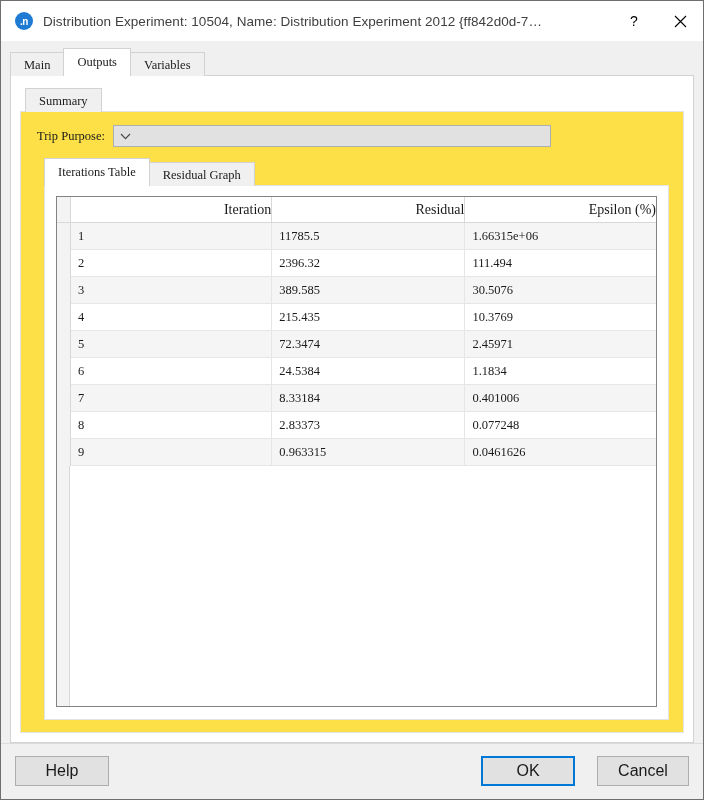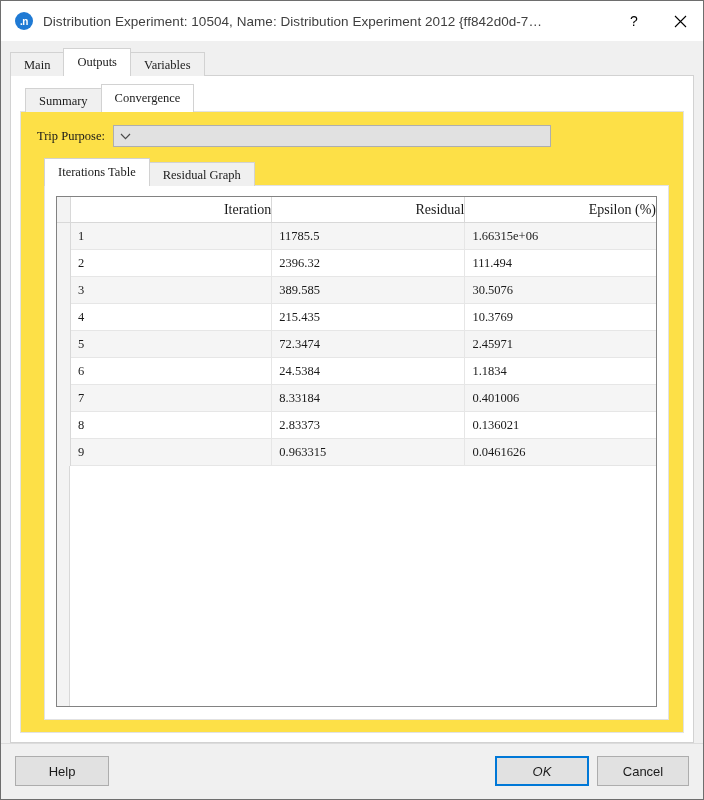--- a/index.html
+++ b/index.html
@@ -303,37 +303,37 @@
     position: absolute;
     left: 0; right: 0; top: 0;
     height: 1px;
     background: #dcdcdc;
   }
   .btn {
     height: 30px;
     box-sizing: border-box;
     background: #e1e1e1;
     border: 1px solid #adadad;
-    font-size: 13px;
+    font-size: 16px;
     font-family: "Liberation Sans", sans-serif;
     color: #1a1a1a;
     display: flex;
     align-items: center;
     justify-content: center;
     cursor: default;
   }
   #help-button { width: 94px; }
   #ok-button {
     width: 94px;
     border: 2px solid #0078d7;
     background: #e1e1e1;
   }
   #cancel-button { width: 92px; }
   #footer-spacer { flex: 1 1 auto; }
-  #ok-button { margin-right: 8px; font-style: italic; }
+  #ok-button { margin-right: 22px; }
 </style>
 </head>
 <body>
 
 <div id="window">
 
   <div id="titlebar">
     <div id="app-icon">.n</div>
     <div id="title-text">Distribution Experiment: 10504, Name: Distribution Experiment 2012  {ff842d0d-7…</div>
     <div class="caption-btn" id="help-btn">?</div>
@@ -351,21 +351,20 @@
     <div class="tabstrip" id="outer-tabstrip">
       <div class="tab">Main</div>
       <div class="tab selected">Outputs</div>
       <div class="tab">Variables</div>
     </div>
 
     <div id="outer-panel">
 
       <div class="tabstrip" id="inner-tabstrip" style="margin-left:5px;">
         <div class="tab">Summary</div>
-        <div class="tab selected">Convergence</div>
       </div>
 
       <div id="inner-panel">
 
         <div id="trip-row">
           <div id="trip-label">Trip Purpose:</div>
           <div id="trip-select">
             <div id="trip-arrow">
               <svg width="11" height="7" viewBox="0 0 11 7" aria-hidden="true">
                 <path d="M1 1 L5.5 5.6 L10 1" stroke="#4a4a4a" stroke-width="1.2" fill="none"></path>
@@ -438,21 +437,21 @@
                   <tr class="odd">
                     <td class="gutter-cell"></td>
                     <td>7</td>
                     <td>8.33184</td>
                     <td class="last">0.401006</td>
                   </tr>
                   <tr class="even">
                     <td class="gutter-cell"></td>
                     <td>8</td>
                     <td>2.83373</td>
-                    <td class="last">0.136021</td>
+                    <td class="last">0.077248</td>
                   </tr>
                   <tr class="odd">
                     <td class="gutter-cell"></td>
                     <td>9</td>
                     <td>0.963315</td>
                     <td class="last">0.0461626</td>
                   </tr>
                 </tbody>
               </table>
               <div id="grid-filler">

